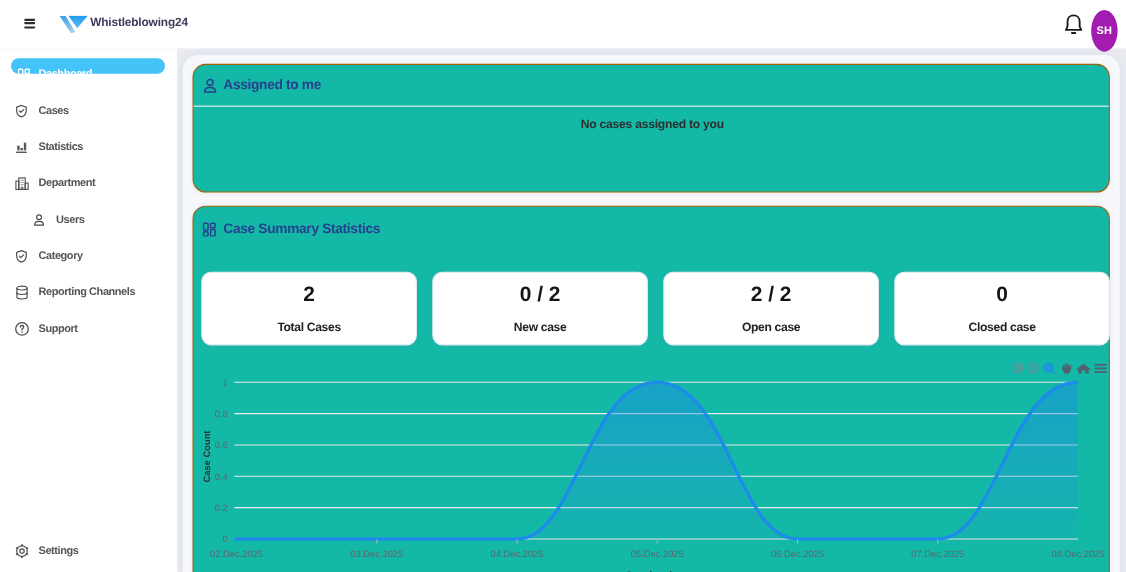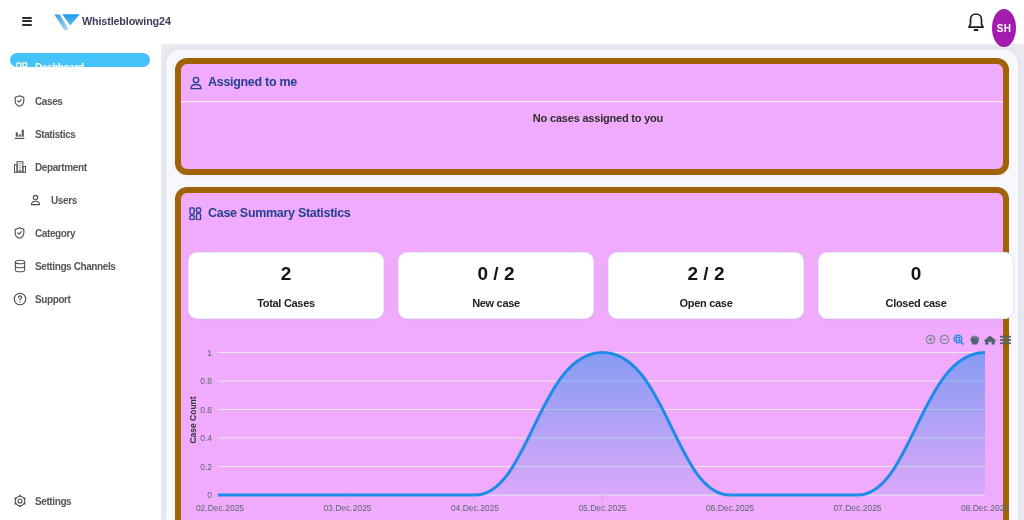--- a/index.html
+++ b/index.html
@@ -20,21 +20,21 @@
   .mitem { position:absolute; left:0; width:143px; height:22px; }
   .mitem .mic { position:absolute; left:13px; top:50%; transform:translateY(-50%); }
   .mitem .mtx { position:absolute; left:35px; top:50%; transform:translateY(-50%); font-size:10px; letter-spacing:-0.4px; font-weight:bold; color:#555559; white-space:nowrap; }
   .active-pill { position:absolute; left:10px; top:9px; width:140px; height:14px; background:#43c3f8; border-radius:13px; }
   .active-pill .mic { position:absolute; left:4.5px; top:8px; }
   .active-pill .mtx { position:absolute; left:25px; top:9px; font-size:10px; letter-spacing:-0.4px; font-weight:bold; color:#fff; }
 
   
   .panel { position:absolute; left:166px; top:50px; width:852px; height:470px; background:#f7f8fc; border-radius:14px 14px 0 0; box-shadow:0 0 8px rgba(120,130,160,.10); }
 
-  .card { position:absolute; background:#f0abfc; border:6px solid #a16207; border-radius:12px; box-shadow:0 1px 4px rgba(130,140,170,.10); }
+  .card { position:absolute; background:#14b8a6; border:1px solid #a16207; border-radius:12px; box-shadow:0 1px 4px rgba(130,140,170,.10); }
   .card1 { left:175px; top:58px; width:834px; height:117px; }
   .card1 .chead { position:absolute; left:0; top:0; width:100%; height:38px; border-bottom:1px solid #f1f3f8; }
   .ctitle { position:absolute; left:27px; top:11px; font-size:12.5px; font-weight:bold; color:#26418f; letter-spacing:-0.3px; }
   .cicon { position:absolute; left:7px; top:11px; }
   .nocases { position:absolute; left:0; top:48px; width:834px; text-align:center; font-size:11px; letter-spacing:-0.2px; font-weight:bold; color:#2e2e2e; }
 
   .card2 { left:175px; top:187px; width:834px; height:400px; }
   .card2 .ctitle { top:13px; }
   .card2 .cicon { top:13px; }
 
@@ -131,21 +131,21 @@
     </svg>
     <div class="mtx">Category</div>
   </div>
 
   <div class="mitem" style="top:210.5px;">
     <svg class="mic" width="14" height="14" viewBox="0 0 24 24" fill="none" stroke="#4c4c50" stroke-width="1.8">
       <ellipse cx="12" cy="5" rx="8" ry="3"></ellipse>
       <path d="M4 5 V12 C4 13.7 7.6 15 12 15 C16.4 15 20 13.7 20 12 V5"></path>
       <path d="M4 12 V19 C4 20.7 7.6 22 12 22 C16.4 22 20 20.7 20 19 V12"></path>
     </svg>
-    <div class="mtx">Settings Channels</div>
+    <div class="mtx">Reporting Channels</div>
   </div>
 
   <div class="mitem" style="top:243.5px;text-align:right;">
     <svg class="mic" width="14" height="14" viewBox="0 0 24 24" fill="none" stroke="#4c4c50" stroke-width="2">
       <circle cx="12" cy="12" r="9.8"></circle>
       <path d="M9.3 9.2 C9.3 7.7 10.5 6.7 12 6.7 C13.5 6.7 14.7 7.7 14.7 9.2 C14.7 10.7 13.3 11.2 12 12.2 V13.6" stroke-linecap="round" fill="none"></path>
       <circle cx="12" cy="17" r="1.2" fill="#4c4c50" stroke="none"></circle>
     </svg>
     <div class="mtx">Support</div>
   </div>

